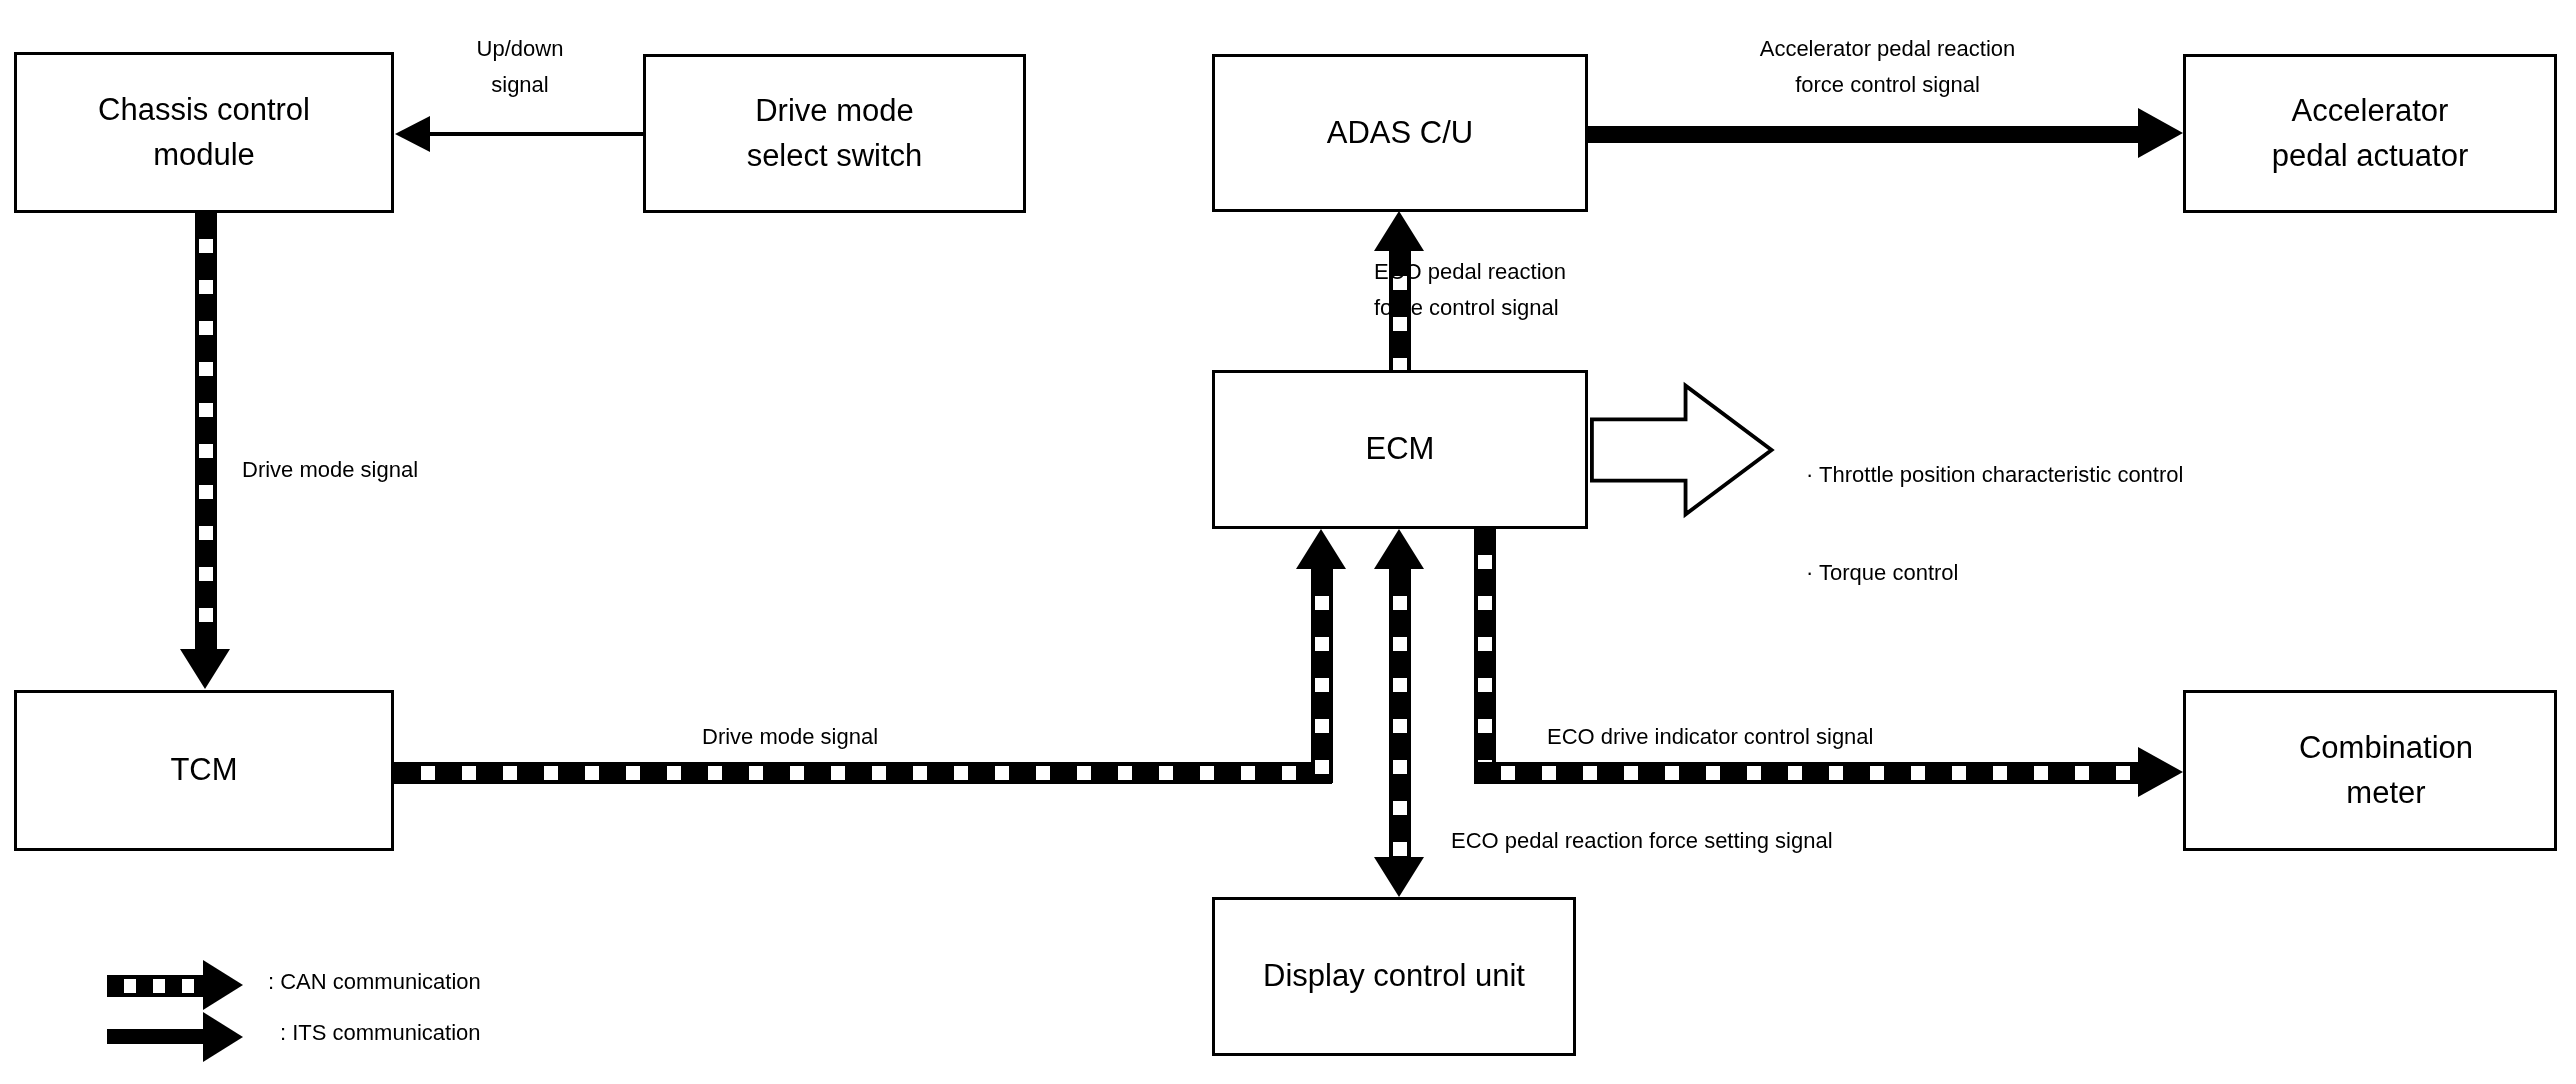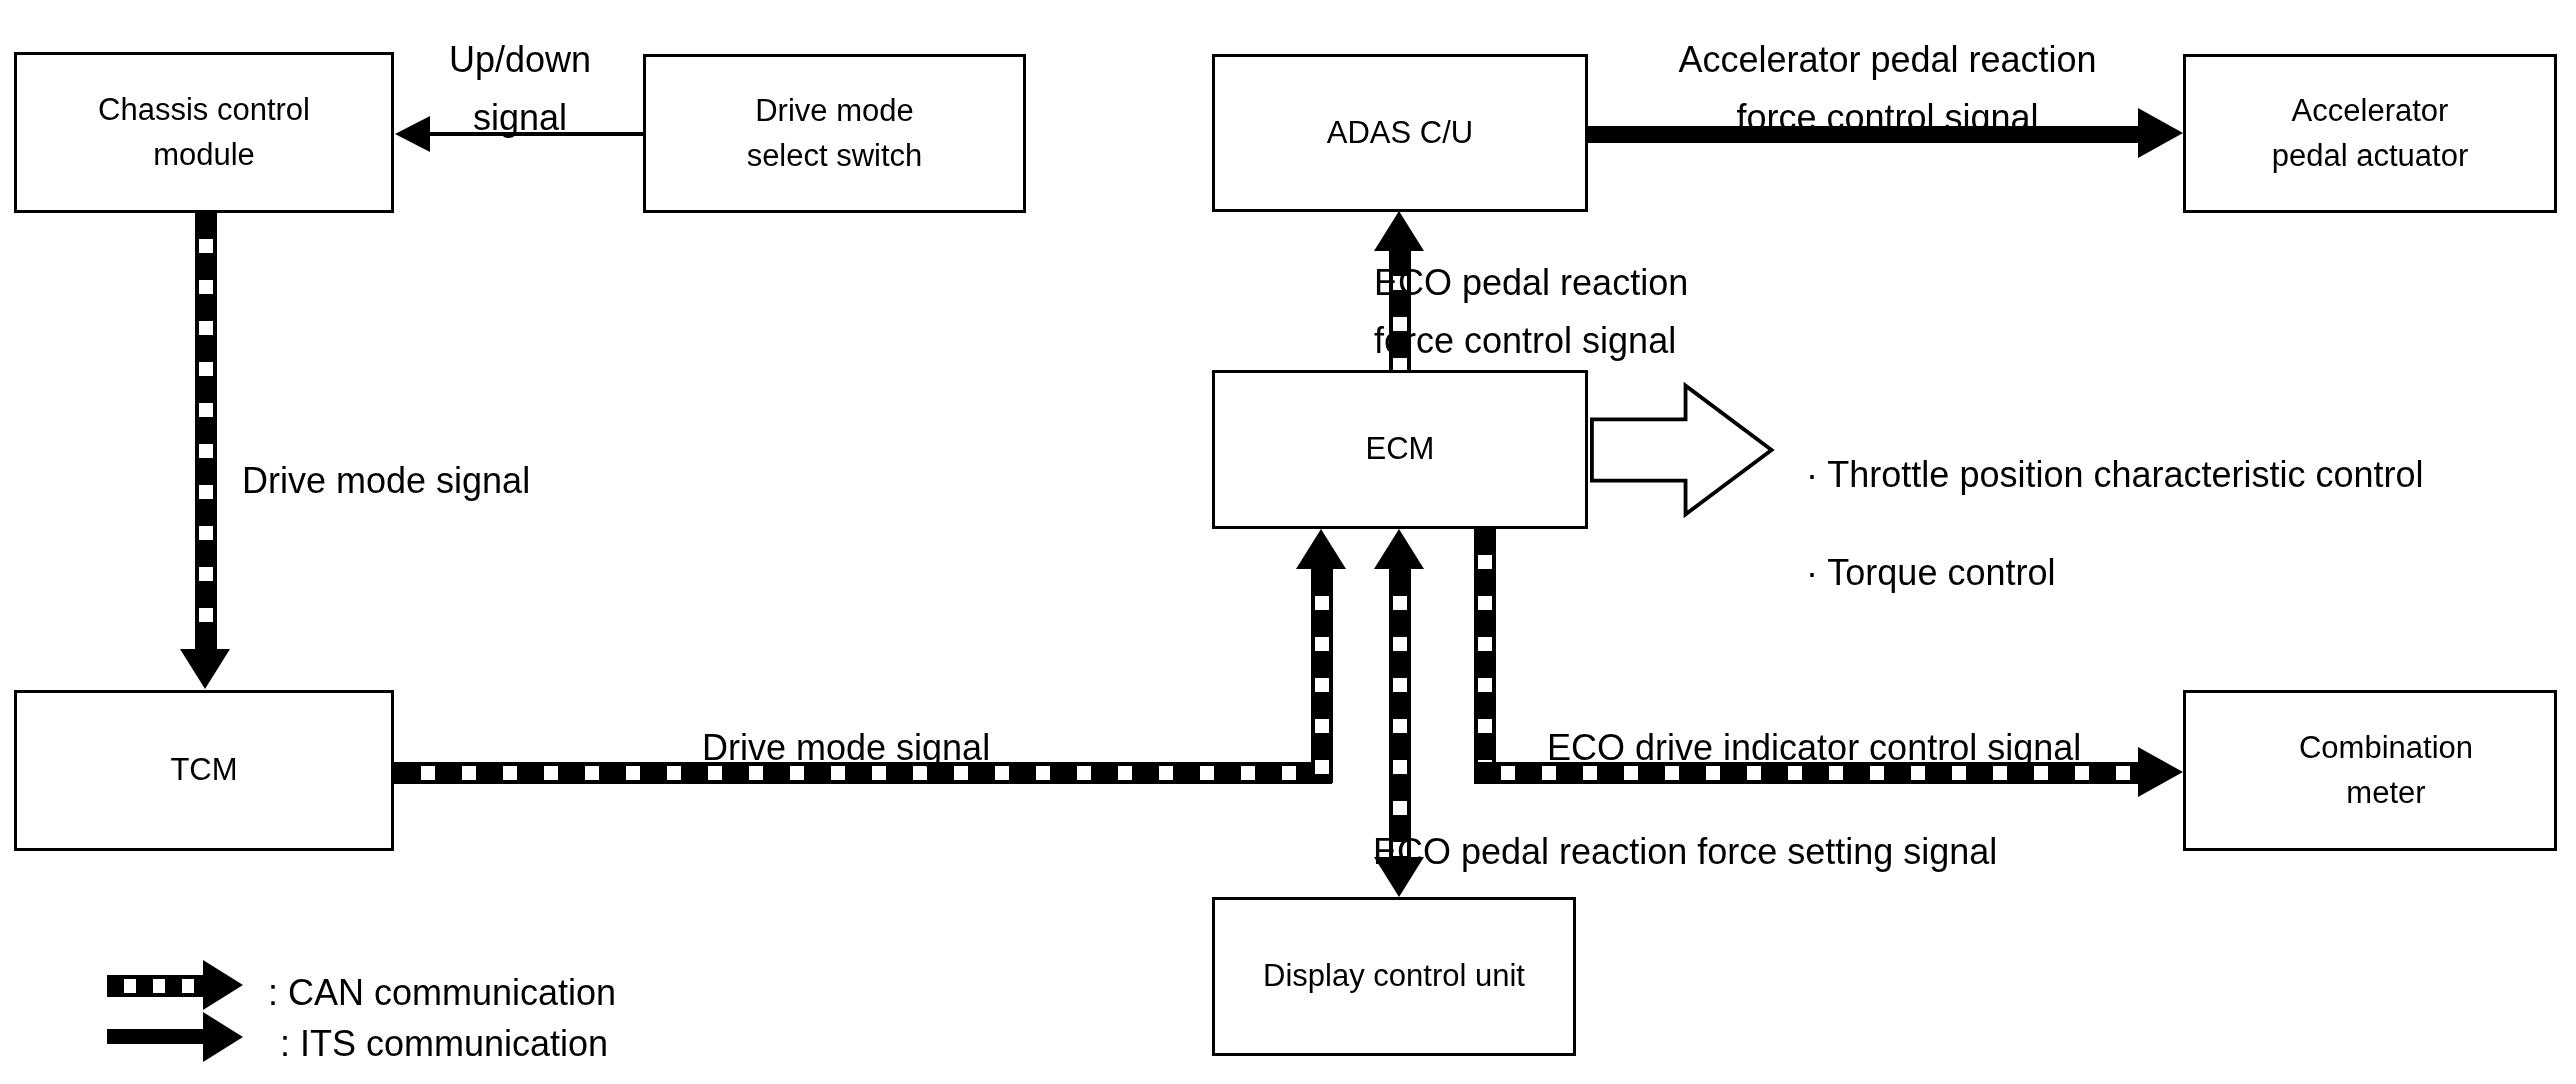--- a/index.html
+++ b/index.html
@@ -28,21 +28,21 @@
     align-items: center;
     justify-content: center;
     text-align: center;
     font-size: 31px;
     line-height: 1.45;
     white-space: pre-line;
   }
   
   .lbl {
     position: absolute;
-    font-size: 36px;
+    font-size: 22px;
     line-height: 1.62;
     white-space: pre-line;
   }
   .lbl.center { text-align: center; }
   
   .can-h, .can-v {
     position: absolute;
     background: #000;
   }
   .can-h .dash {
@@ -144,21 +144,21 @@
   </div>
   <div class="lbl" style="left:702px; top:719px;">Drive mode signal</div>
 
   <div>
     <div class="tri tri-up" style="left:1374px; top:529px;"></div>
     <div class="can-v" style="left:1389px; top:569px; width:22px; height:288px;">
         <div class="dash"></div>
       </div>
     <div class="tri tri-down" style="left:1374px; top:857px;"></div>
   </div>
-  <div class="lbl" style="left:1373px; top:823px;">ECO pedal reaction force setting signal</div>
+  <div class="lbl" style="left:1451px; top:823px;">ECO pedal reaction force setting signal</div>
 
   <div>
     <div class="can-v" style="left:1474px; top:528px; width:22px; height:255px;">
         <div class="dash"></div>
       </div>
     <div class="can-h" style="left:1474px; top:762px; width:665px; height:22px;">
         <div class="dash"></div>
       </div>
     <div class="tri tri-right" style="left:2138px; top:747px;"></div>
   </div>

